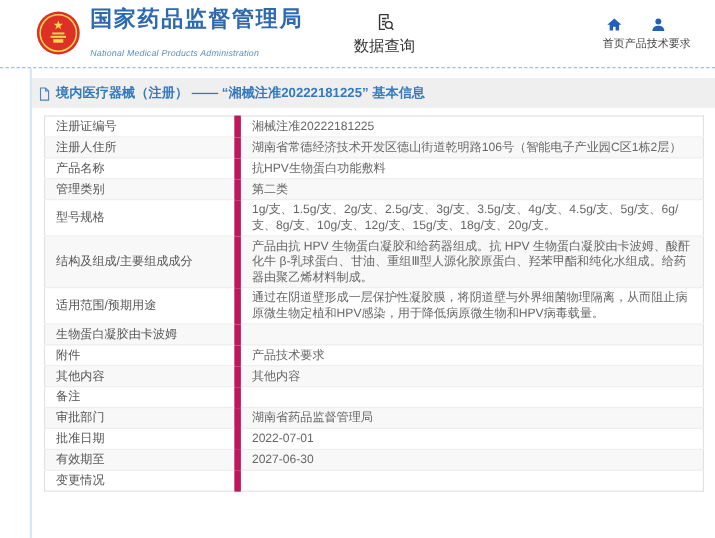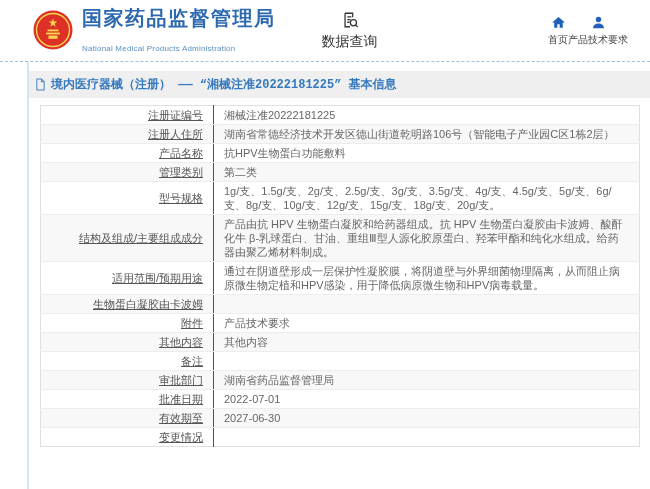--- a/index.html
+++ b/index.html
@@ -11,39 +11,39 @@
   
   .header{
     display:flex;align-items:center;box-sizing:border-box;
     height:62px;padding:6px 22px 6px 33px;background:#fff;
     border-bottom:1px dashed #9dc0dc;
   }
   .brand{display:flex;align-items:center;gap:9px;}
   .emblem{width:40px;height:40px;flex:0 0 auto;}
   .brand-text{display:flex;flex-direction:column;line-height:1.1;}
   .brand-cn{color:#2d69ae;font-size:20px;font-weight:bold;letter-spacing:1.5px;}
-  .brand-en{color:#5c8fc4;font-size:8px;margin-top:16px;letter-spacing:.2px;}
+  .brand-en{color:#5c8fc4;font-size:8px;margin-top:16px;letter-spacing:.2px;font-style:italic;}
   .dataquery{display:flex;align-items:center;gap:4px;margin-left:46px;
     font-size:14px;color:#333;cursor:pointer;flex-direction:column;}
   .topnav{margin-left:auto;display:flex;}
   .nav-item{display:flex;flex-direction:column;align-items:center;gap:3px;
     font-size:10px;color:#444;cursor:pointer;}
   
   .content{margin-left:27px;border-left:2px solid #d5e6f3;box-sizing:border-box;
     min-height:427px;padding-top:9px;}
   .titlebar{background:#efefef;padding:5px 8px 5px 6px;display:flex;
-    align-items:center;gap:5px;color:#3579be;font-size:12px;font-weight:bold;font-family:Liberation Mono, monospace;}
+    align-items:center;gap:5px;color:#3579be;font-size:12px;font-weight:bold;}
   .table-wrap{padding:7px 10px 0 11px;}
   table.info{width:100%;border-collapse:collapse;border:1px solid #e0e0e0;
     font-size:11px;color:#666;table-layout:fixed;}
   table.info tr:nth-child(even){background:#f8f8f8;}
   table.info td{border-bottom:1px solid #ededed;padding:2px 10px;line-height:14px;
     vertical-align:middle;word-break:break-all;}
   table.info tr:last-child td{border-bottom:none;}
-  td.lbl{width:152px;text-align:right;color:#555;border-right:1px solid #be185d;text-decoration:underline;}
+  td.lbl{width:152px;color:#555;border-right:6px solid #be185d;}
   td.val{}
   svg{display:block;}
   .dataquery svg,.nav-item svg,.titlebar svg,.pin svg{display:inline-block;vertical-align:middle;}
 </style>
 </head>
 <body>
 
 <div class="header">
   <div class="brand">
     <span class="emblem">

